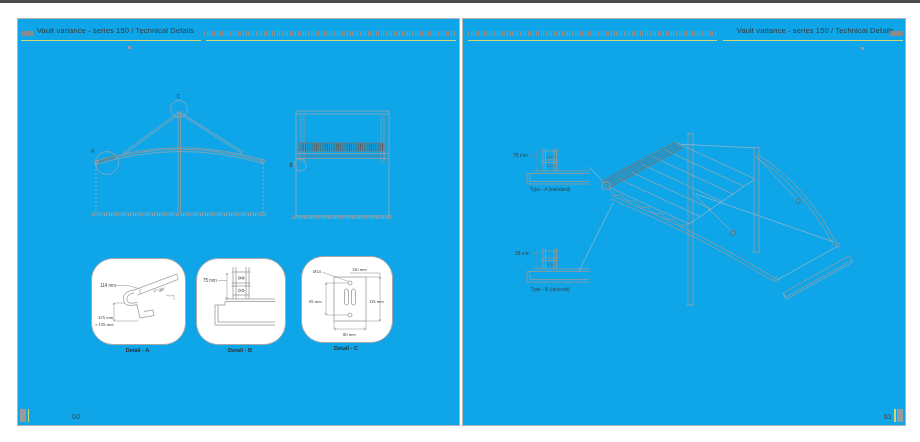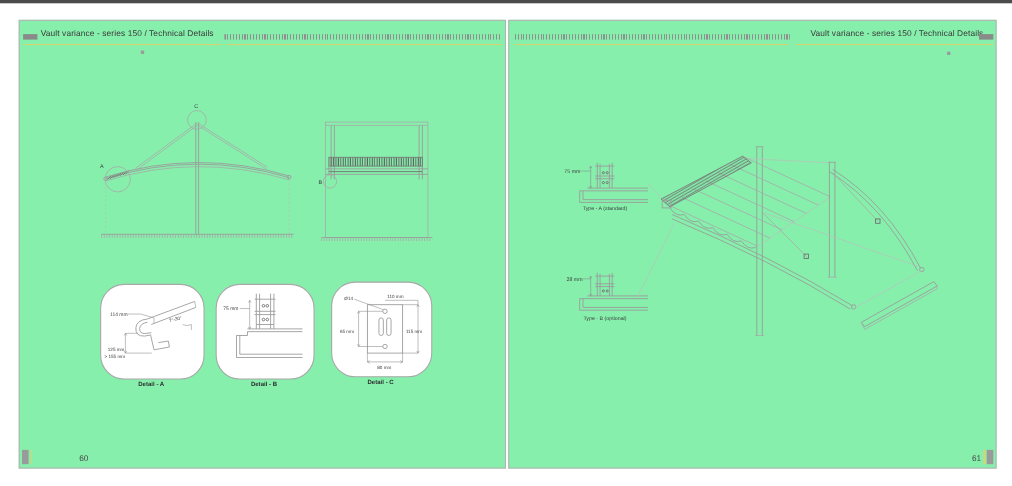--- a/index.html
+++ b/index.html
@@ -1,19 +1,19 @@
 <!DOCTYPE html>
 <html><head>
 <meta charset="utf-8">
 <style>
   html,body{margin:0;padding:0;background:#fff;}
   .stage{position:relative;width:920px;height:442px;background:#ffffff;overflow:hidden;
          font-family:"Liberation Sans",sans-serif;}
   .topstrip{position:absolute;top:0;left:0;width:920px;height:3px;background:#4c4c4c;}
-  .page{position:absolute;top:18px;height:406px;border:1px solid #b4b4b4;background:#86efac;}
+  .page{position:absolute;top:18px;height:406px;border:1px solid #b4b4b4;background:#0ea5e9;}
   .page-left{left:17px;width:441px;}
   .page-right{left:462px;width:442px;}
   .hdr-dash{position:absolute;top:12px;width:13px;height:5px;background:#8a8a8a;}
   .hdr-title{position:absolute;top:7px;font-size:7.6px;color:#3a3a3a;white-space:nowrap;letter-spacing:.1px;}
   .dotband{position:absolute;top:12px;height:5px;
     background:repeating-linear-gradient(90deg,#8f8f8f 0,#8f8f8f 1px,transparent 1px,transparent 2.6px);}
   .yline{position:absolute;top:20.5px;height:1.2px;background:#d4d672;}
   .sq{position:absolute;width:2.5px;height:2.5px;background:#9a9a9a;}
   .bar-g{position:absolute;bottom:3px;width:6px;height:13px;background:#9a9a9a;}
   .bar-y{position:absolute;bottom:3px;width:1.5px;height:13px;background:#d4d672;}

